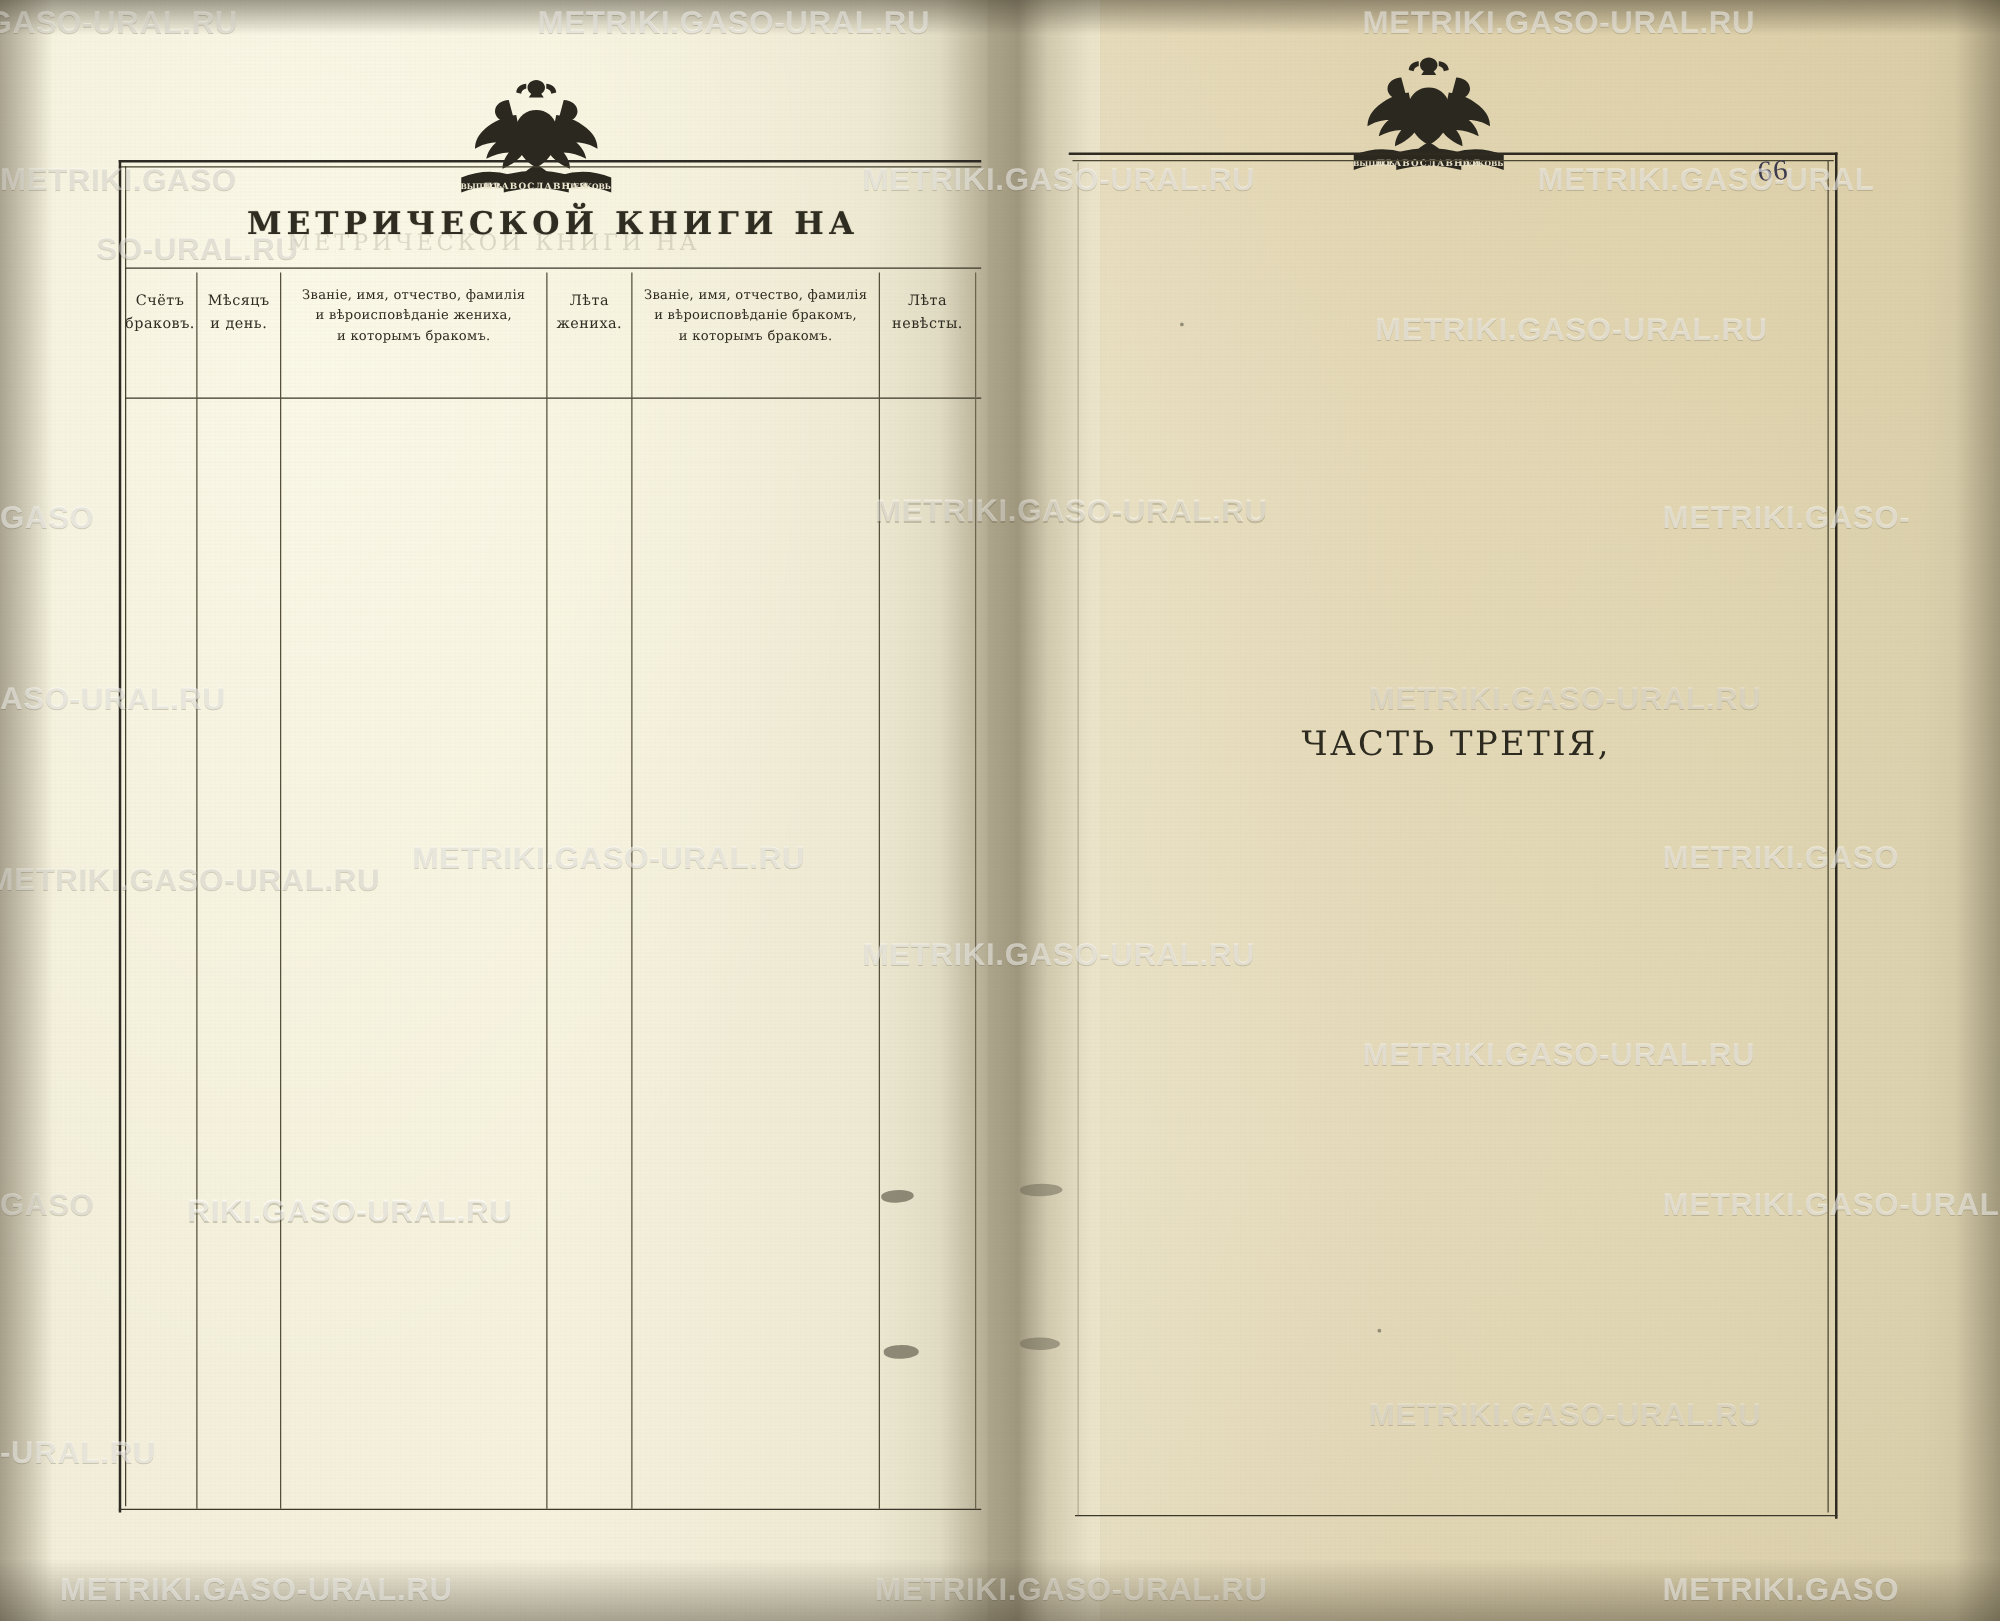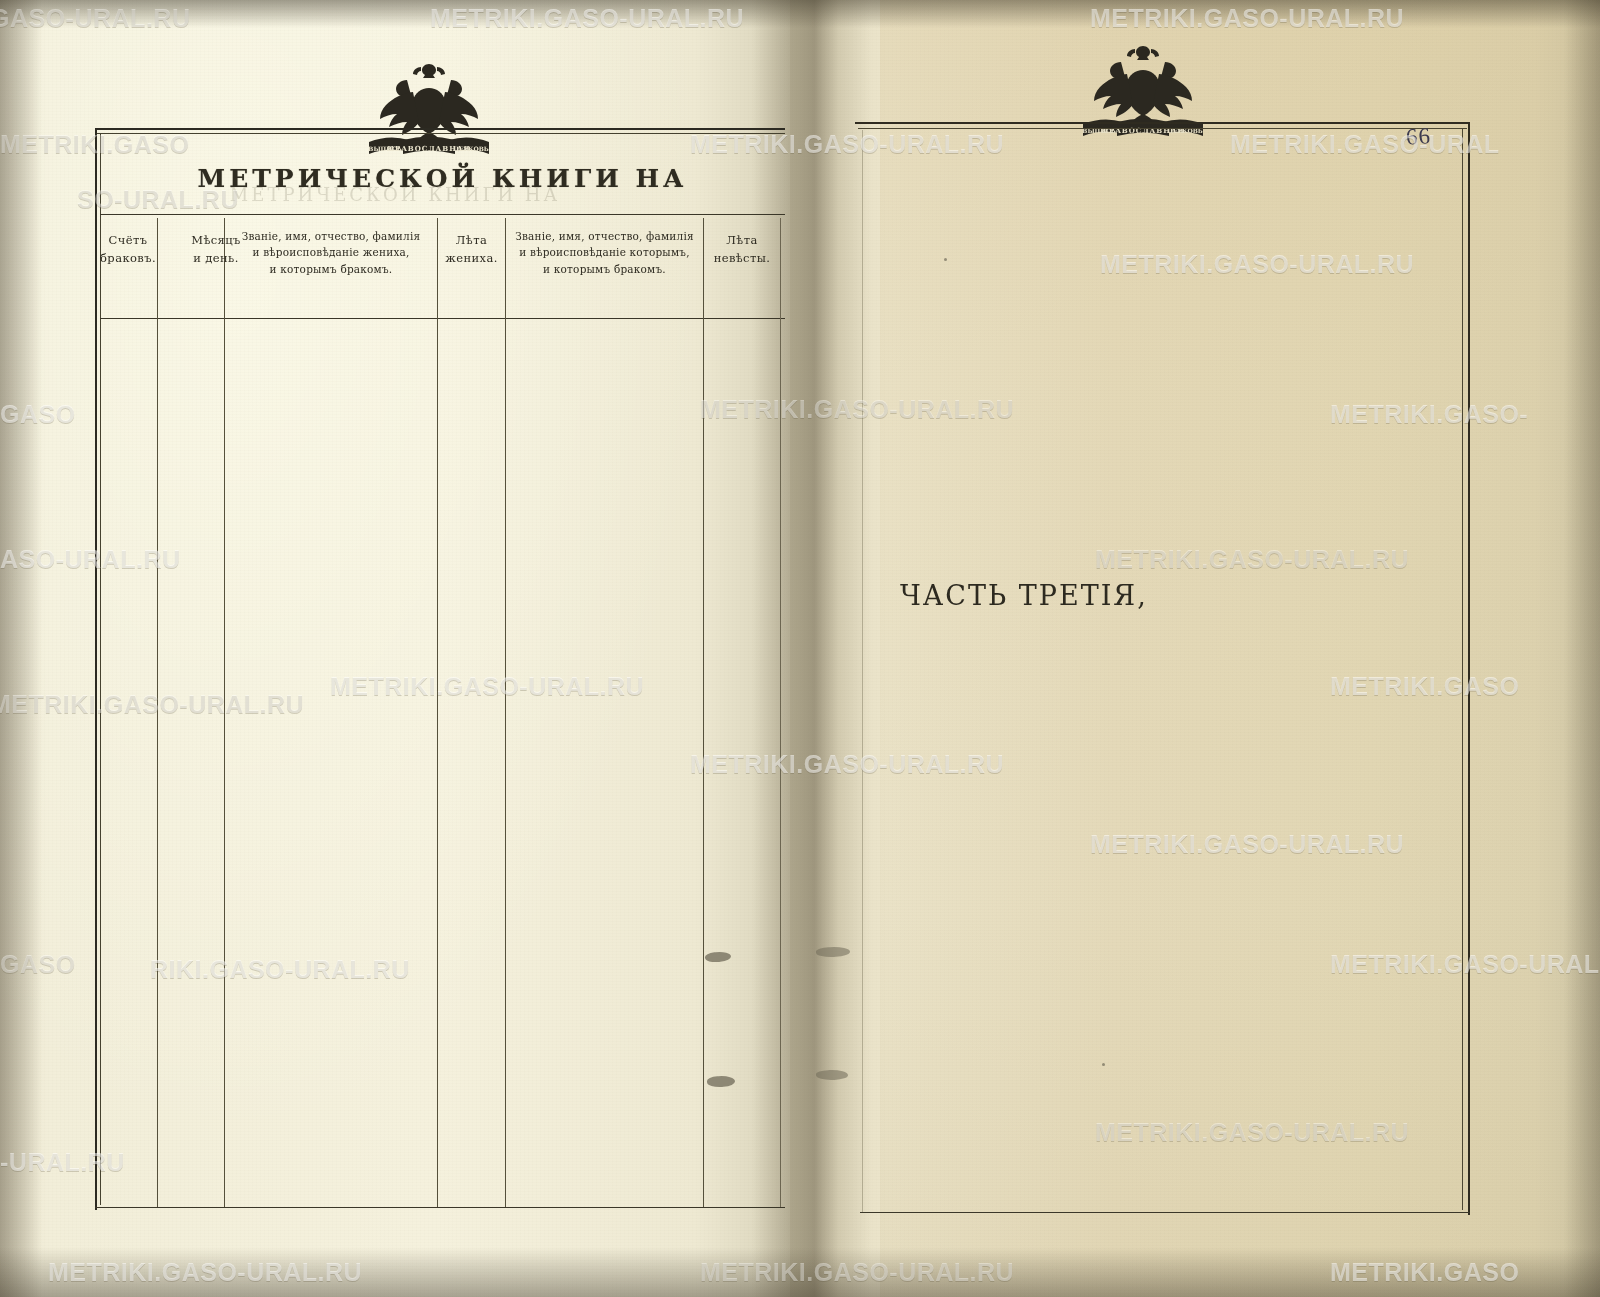--- a/index.html
+++ b/index.html
@@ -190,21 +190,21 @@
     position: absolute; left: 1406px; top: 124px;
     font-family: "Liberation Serif", serif;
     font-size: 23px;
     color: #3c3a4e;
     transform: rotate(-4deg);
     letter-spacing: 1px;
   }
 
   .part-label {
     position: absolute; left: 900px; top: 580px; width: 530px;
-    text-align: left;
+    text-align: center;
     font-family: "DejaVu Serif", serif;
     font-size: 27px;
     letter-spacing: 2px;
     color: #2d2a20;
   }
   .part-title {
     position: absolute; left: 900px; top: 655px; width: 530px;
     text-align: center;
     font-family: "DejaVu Serif", serif;
     font-size: 44px;
@@ -305,39 +305,39 @@
     <div class="vrule" style="left:342px;"></div>
     <div class="vrule" style="left:410px;"></div>
     <div class="vrule" style="left:608px;"></div>
     <div class="vrule thin" style="left:685px;"></div>
 
     <div class="colhead ch-sm" style="left:4px; width:58px;">
       <span class="l">Счётъ</span>
       <span class="l">браковъ.</span>
     </div>
 
-    <div class="colhead ch-sm" style="left:64px; width:64px;margin-left:25px;">
+    <div class="colhead ch-sm" style="left:64px; width:64px;">
       <span class="l">Мѣсяцъ</span>
       <span class="l">и день.</span>
     </div>
 
     <div class="colhead ch-xs" style="left:131px; width:210px; top:100px;">
       <span class="l">Званіе, имя, отчество, фамилія</span>
       <span class="l">и вѣроисповѣданіе жениха,</span>
       <span class="l">и которымъ бракомъ.</span>
     </div>
 
     <div class="colhead ch-sm" style="left:344px; width:65px;">
       <span class="l">Лѣта</span>
       <span class="l">жениха.</span>
     </div>
 
     <div class="colhead ch-xs" style="left:412px; width:195px; top:100px;">
       <span class="l">Званіе, имя, отчество, фамилія</span>
-      <span class="l">и вѣроисповѣданіе которымъ,</span>
+      <span class="l">и вѣроисповѣданіе бракомъ,</span>
       <span class="l">и которымъ бракомъ.</span>
     </div>
 
     <div class="colhead ch-sm" style="left:610px; width:74px;">
       <span class="l">Лѣта</span>
       <span class="l">невѣсты.</span>
     </div>
   </div>
 
   <div class="crest right">

